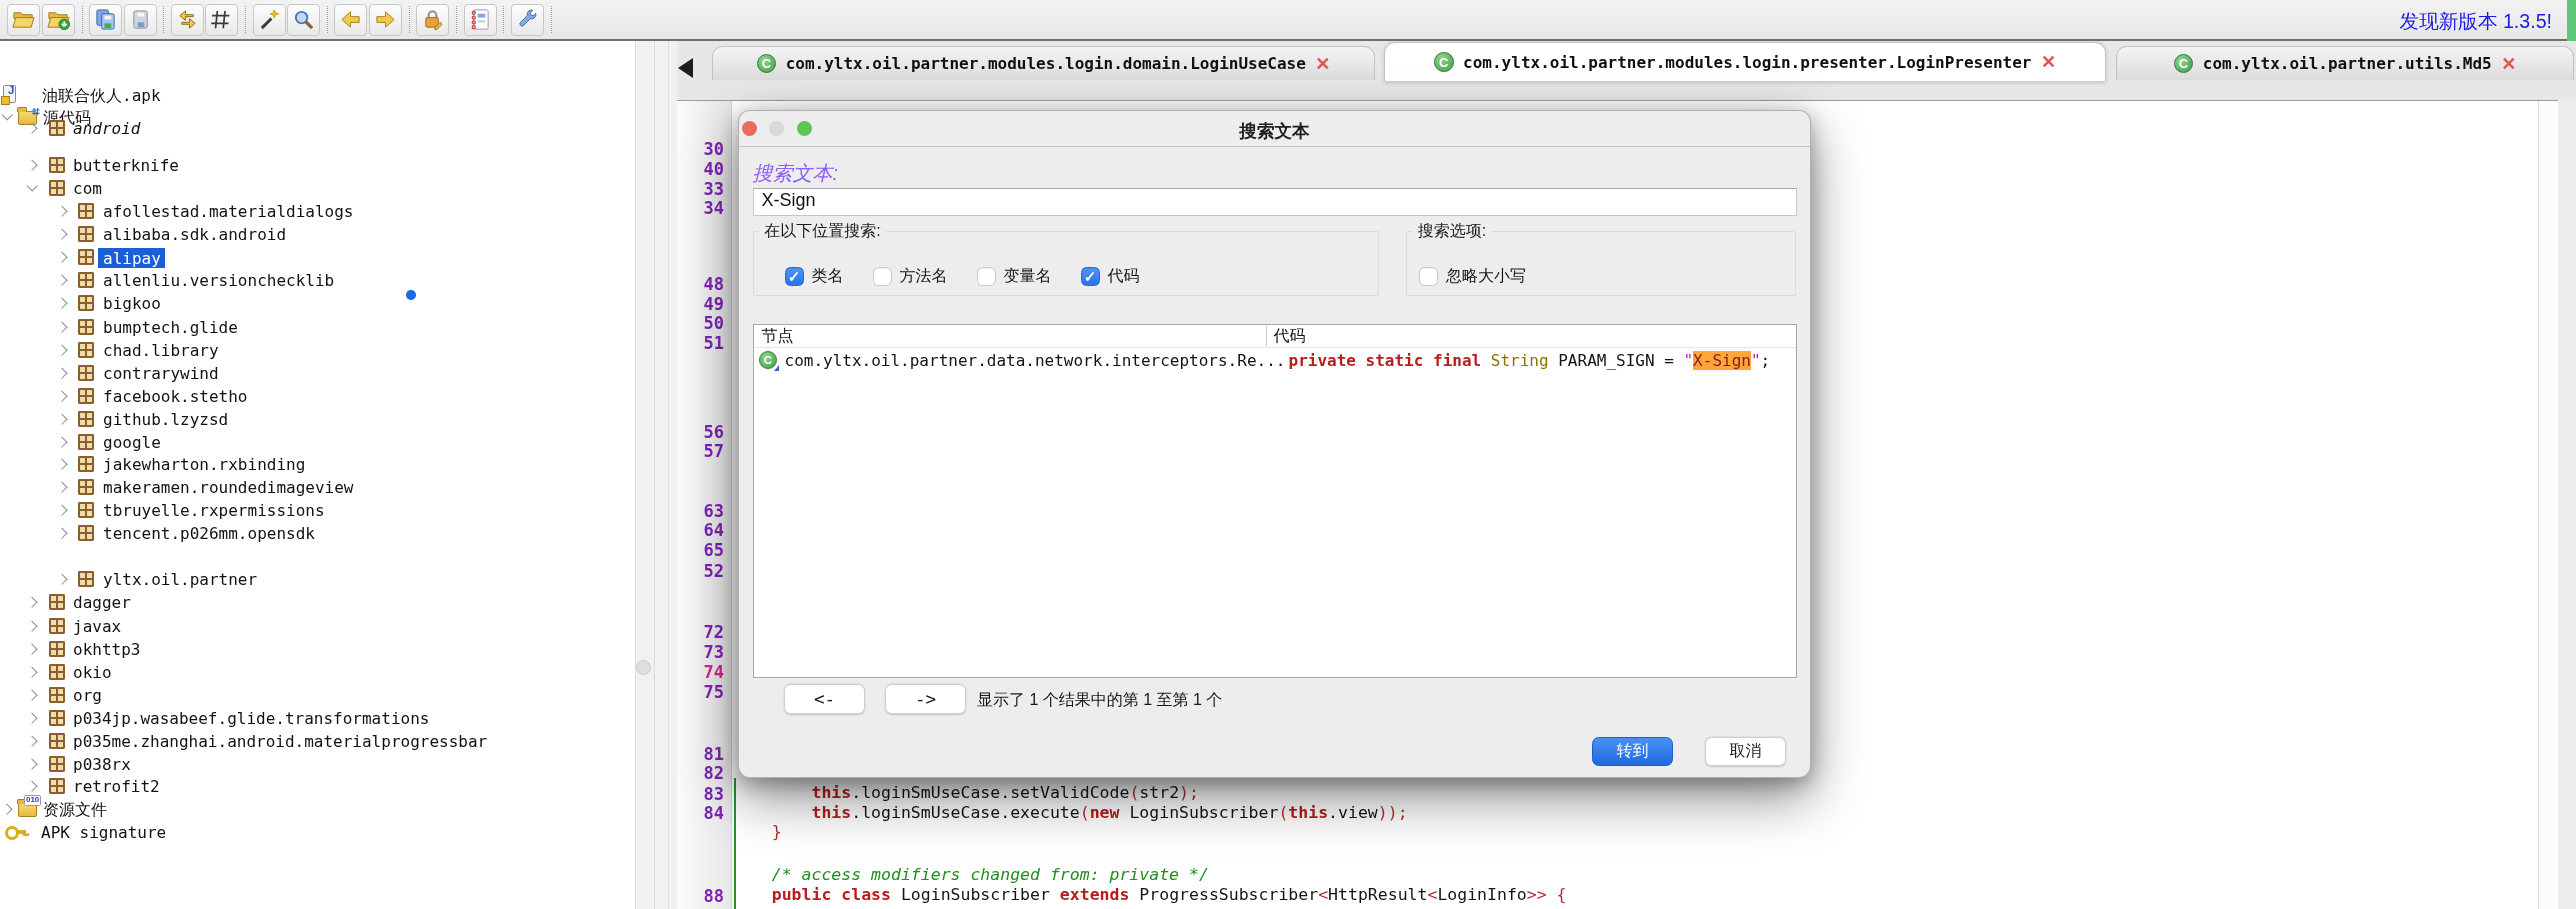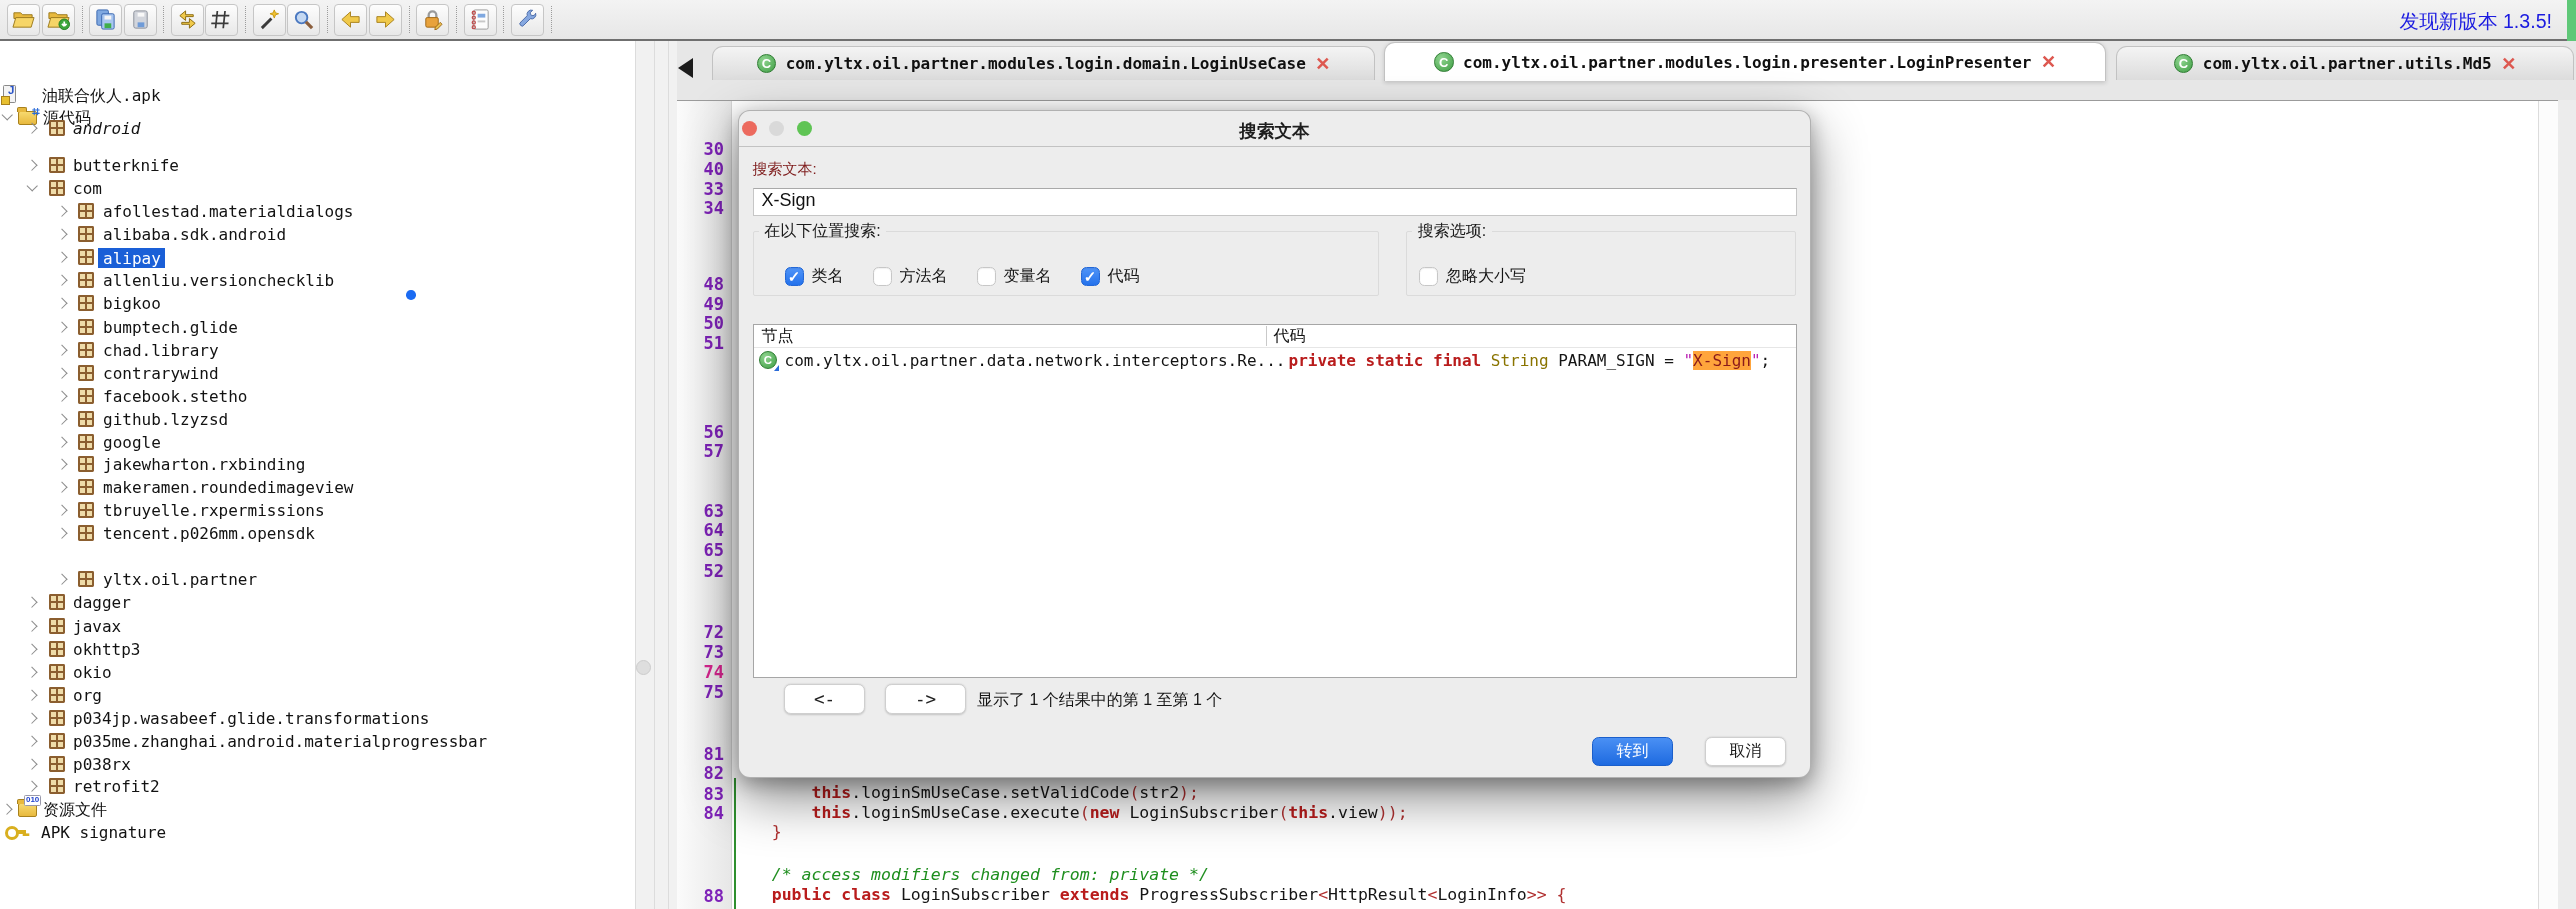--- a/index.html
+++ b/index.html
@@ -76,21 +76,21 @@
   .s-cm{color:#1E8E1E;font-style:italic;}
   .s-pl{color:#151515;}
   .escroll{position:absolute;left:2538px;top:101px;width:19px;height:809px;background:#FCFCFC;border-left:0.7px solid #DCDCDC;}
 
   
   .dialog{position:absolute;left:738px;top:110px;width:1071px;height:666px;background:#EDEDED;border-radius:12px;
           border:0.7px solid rgba(0,0,0,.25);box-shadow:0 20px 54px rgba(0,0,0,.45),0 5.4px 19px rgba(0,0,0,.28);z-index:20;}
   .dtitlebar{position:absolute;left:0;top:0;width:100%;height:35px;border-bottom:1.4px solid #C2C2C2;}
   .dtitle{position:absolute;left:0;right:0;top:8px;text-align:center;font-size:17.6px;font-weight:bold;color:#1E1E1E;}
   .tl{position:absolute;top:10px;width:15px;height:15px;border-radius:50%;cursor:pointer;}
-  .dlabel{position:absolute;font-size:15px;color:#7f1d1d;}
+  .dlabel{position:absolute;font-size:20px;color:#8b5cf6;font-style:italic;}
   .dinput{position:absolute;left:13.5px;top:77px;width:1044px;height:28px;background:#FFF;border:0.7px solid #C6C6C6;border-top-color:#A9A9A9;
           box-sizing:border-box;font-size:18px;padding:1.4px 8px;font-family:"Liberation Sans",sans-serif;}
   .gbox{position:absolute;top:120px;height:65px;border:1.4px solid #DBDBDB;border-radius:2px;box-sizing:border-box;}
   .gtitle{position:absolute;top:-10.8px;left:5.4px;background:#EDEDED;padding:0 5.4px;font-size:16px;color:#1A1A1A;white-space:nowrap;}
   .cbitem{position:absolute;top:34px;display:flex;align-items:center;gap:8px;cursor:pointer;}
   .cb{width:19px;height:19px;border-radius:5.4px;background:#FFF;border:0.7px solid #C7C7C7;box-shadow:inset 0 0.7px 1.4px rgba(0,0,0,.08);box-sizing:border-box;position:relative;flex:0 0 auto;}
   .cb.on{background:linear-gradient(#4F94F8,#2472EC);border-color:#2368D8;}
   .cb.on::after{content:"✓";position:absolute;left:0;top:0;width:100%;height:100%;display:flex;align-items:center;justify-content:center;color:#fff;font-size:15px;font-weight:bold;}
   .cblabel{font-size:16px;color:#141414;white-space:nowrap;}
   .results{position:absolute;left:13.5px;top:213px;width:1044px;height:354px;background:#FFF;border:0.7px solid #A6A6A6;box-sizing:border-box;}

